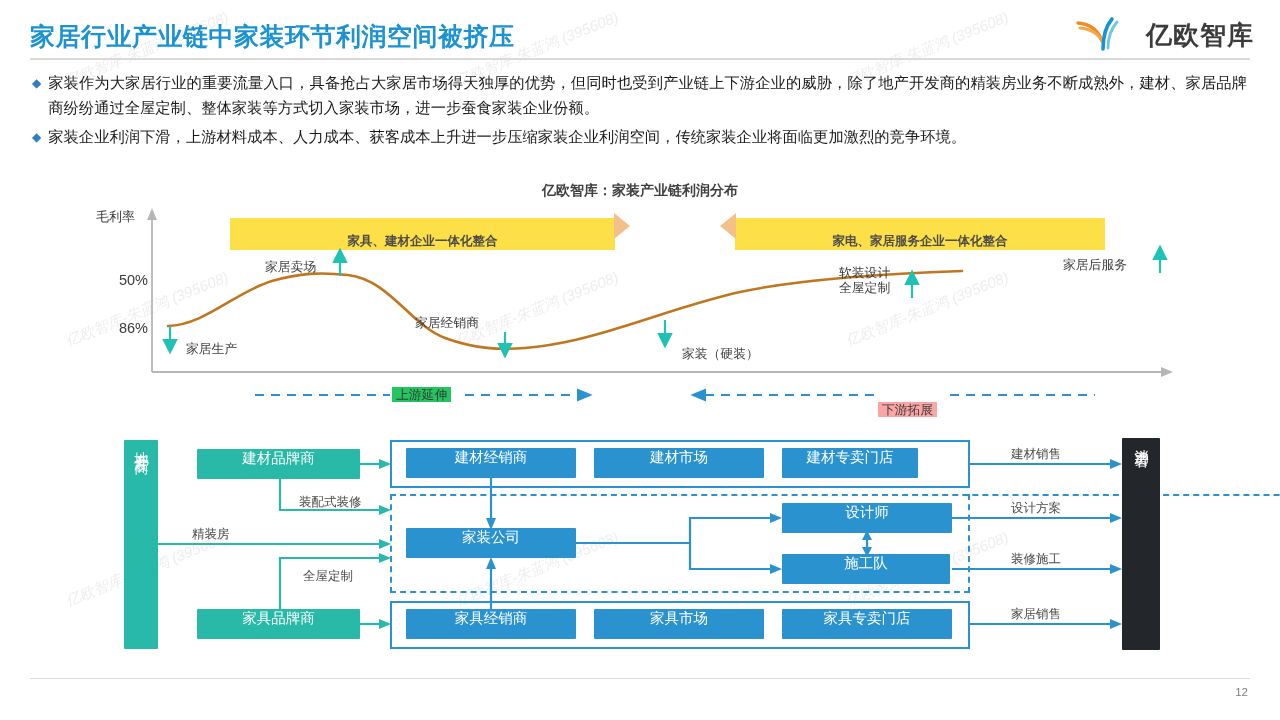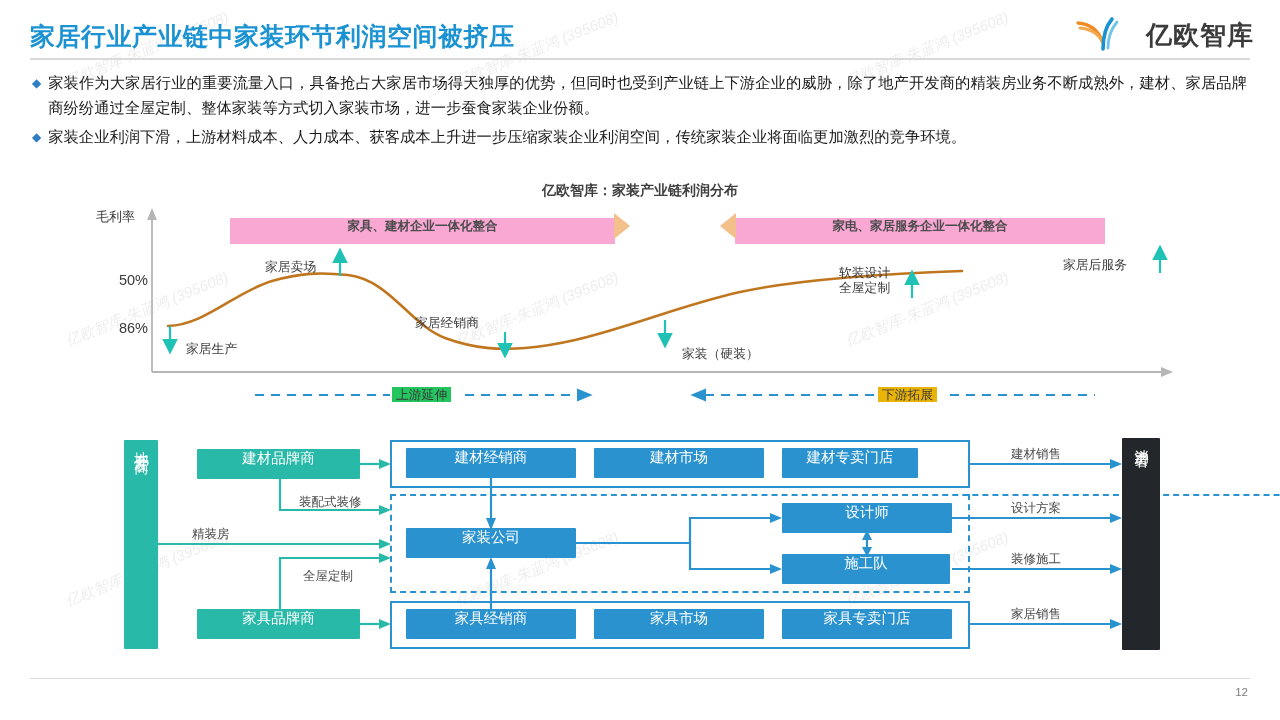--- a/index.html
+++ b/index.html
@@ -28,22 +28,22 @@
 
   
   .chart{position:absolute;left:0;top:180px;width:1280px;height:235px;}
   .chart-title{
     position:absolute;left:0;top:2px;width:1280px;text-align:center;
     font-size:14px;font-weight:bold;color:#404040;
   }
   .ylabel{position:absolute;left:96px;top:225px;font-size:13px;color:#3a3a3a;}
   .ytick{position:absolute;font-size:14.5px;color:#3a3a3a;text-align:right;width:50px;}
   .band{
-    position:absolute;height:26px;background:#f9a8d4;
-    display:flex;align-items:flex-start;justify-content:center;
+    position:absolute;height:32px;background:#fde047;
+    display:flex;align-items:flex-end;justify-content:center;
     font-size:12.5px;font-weight:bold;color:#4c4c4c;white-space:nowrap;
   }
   .band .bandlabel{position:relative;z-index:2;}
   .band-arrow-r{
     position:absolute;right:-15px;top:-5px;width:0;height:0;
     border-top:13.5px solid transparent;border-bottom:13.5px solid transparent;
     border-left:16px solid #f3c08b;
   }
   .band-arrow-l{
     position:absolute;left:-15px;top:-5px;width:0;height:0;
@@ -181,21 +181,21 @@
 
     <div class="pt-label" style="left:186px;top:161px">家居生产</div>
     <div class="pt-label" style="left:265px;top:79px">家居卖场</div>
     <div class="pt-label" style="left:415px;top:135px">家居经销商</div>
     <div class="pt-label" style="left:682px;top:166px">家装（硬装）</div>
     <div class="pt-label" style="left:839px;top:85px;white-space:pre-line">软装设计
 全屋定制</div>
     <div class="pt-label" style="left:1063px;top:77px">家居后服务</div>
 
     <div class="pt-label" style="left:392px;top:207px;background:#22c55e;padding:0 4px">上游延伸</div>
-    <div class="pt-label" style="left:878px;top:207px;background:#eab308;padding:0 4px">下游拓展</div>
+    <div class="pt-label" style="left:878px;top:222px;background:#fca5a5;padding:0 4px">下游拓展</div>
   </div>
 
   <div class="flow">
 
     <div class="group-box" style="left:390px;top:20px;width:580px;height:48px"></div>
     <div class="dash-box" style="left:390px;top:74px;width:1000px;height:0;border-width:2.5px 0 0 0"></div>
     <div class="dash-box" style="left:390px;top:74px;width:580px;height:99px;border-top:none"></div>
     <div class="group-box" style="left:390px;top:181px;width:580px;height:48px"></div>
 
     <div class="node n-teal" style="left:124px;top:20px;width:34px;height:209px">

